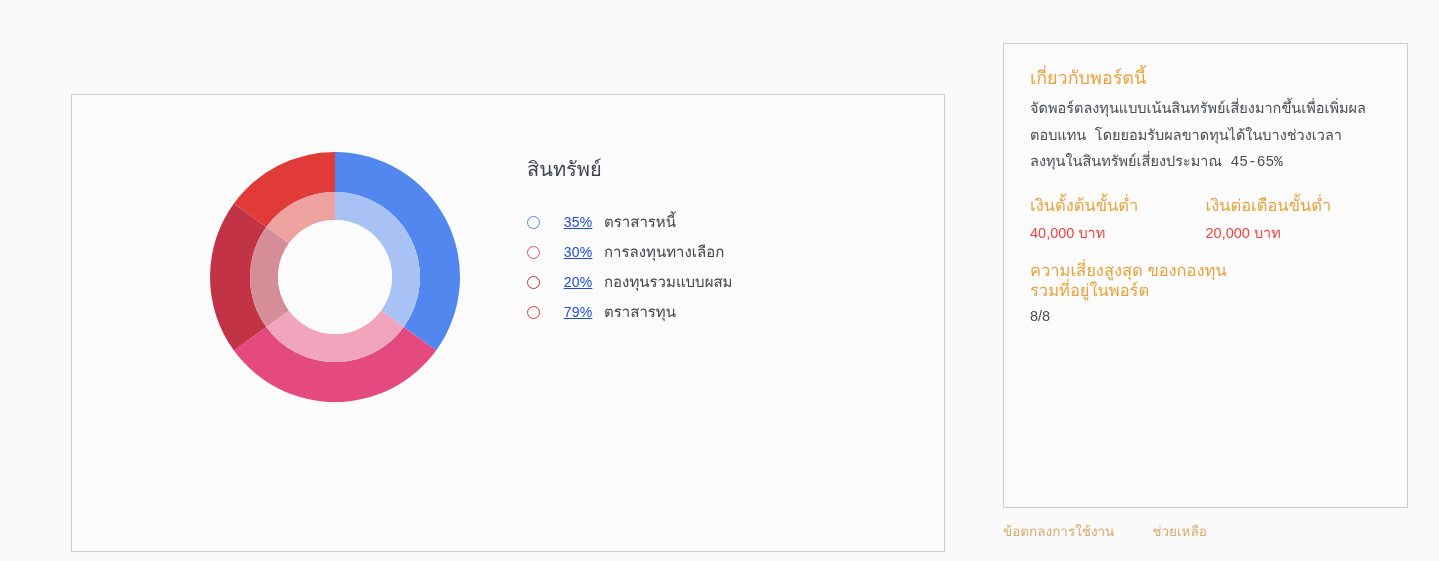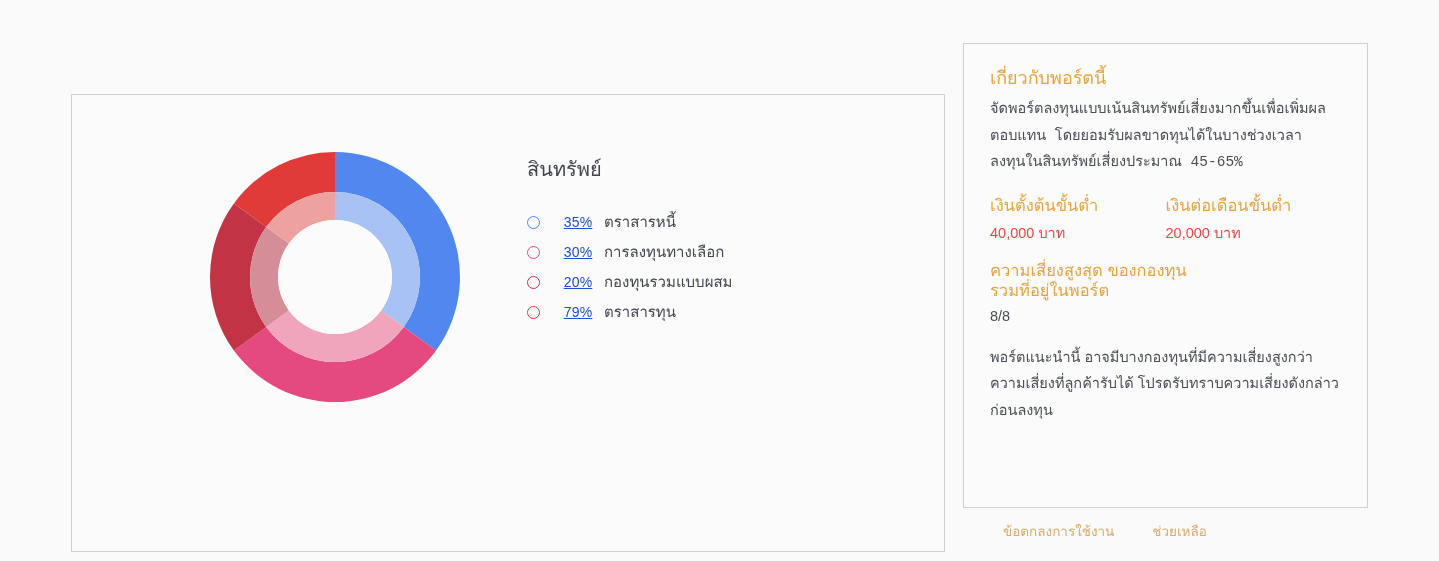--- a/index.html
+++ b/index.html
@@ -68,21 +68,21 @@
   .legend-label {
     font-size: 15px;
     color: #44474f;
     margin-left: 4px;
     white-space: nowrap;
   }
 
   
   .info-card {
     position: absolute;
-    left: 963px; top: 43px;
+    left: 1003px; top: 43px;
     width: 405px; height: 465px;
     background: #fbfbfb;
     border: 1px solid #cfcfcf;
     padding: 22px 26px 18px 26px;
   }
   .info-h {
     color: #e8a33d;
     font-size: 18px;
     font-weight: 400;
     margin: 0 0 6px 0;
@@ -220,21 +220,20 @@
       </div>
       <div>
         <h3 class="sub-h">เงินต่อเดือนขั้นต่ำ</h3>
         <p class="sub-v">20,000 บาท</p>
       </div>
     </div>
 
     <h3 class="risk-h">ความเสี่ยงสูงสุด ของกองทุนรวมที่อยู่ในพอร์ต</h3>
     <p class="risk-v">8/8</p>
 
-    <p class="disclaimer">พอร์ตแนะนำนี้ อาจมีบางกองทุนที่มีความเสี่ยงสูงกว่าความเสี่ยงที่ลูกค้ารับได้ โปรดรับทราบความเสี่ยงดังกล่าวก่อนลงทุน</p>
 
   </div>
 
   <div class="footer-links">
     <a class="footer-link">ข้อตกลงการใช้งาน</a>
     <a class="footer-link">ช่วยเหลือ</a>
   </div>
 
 </div>
 

